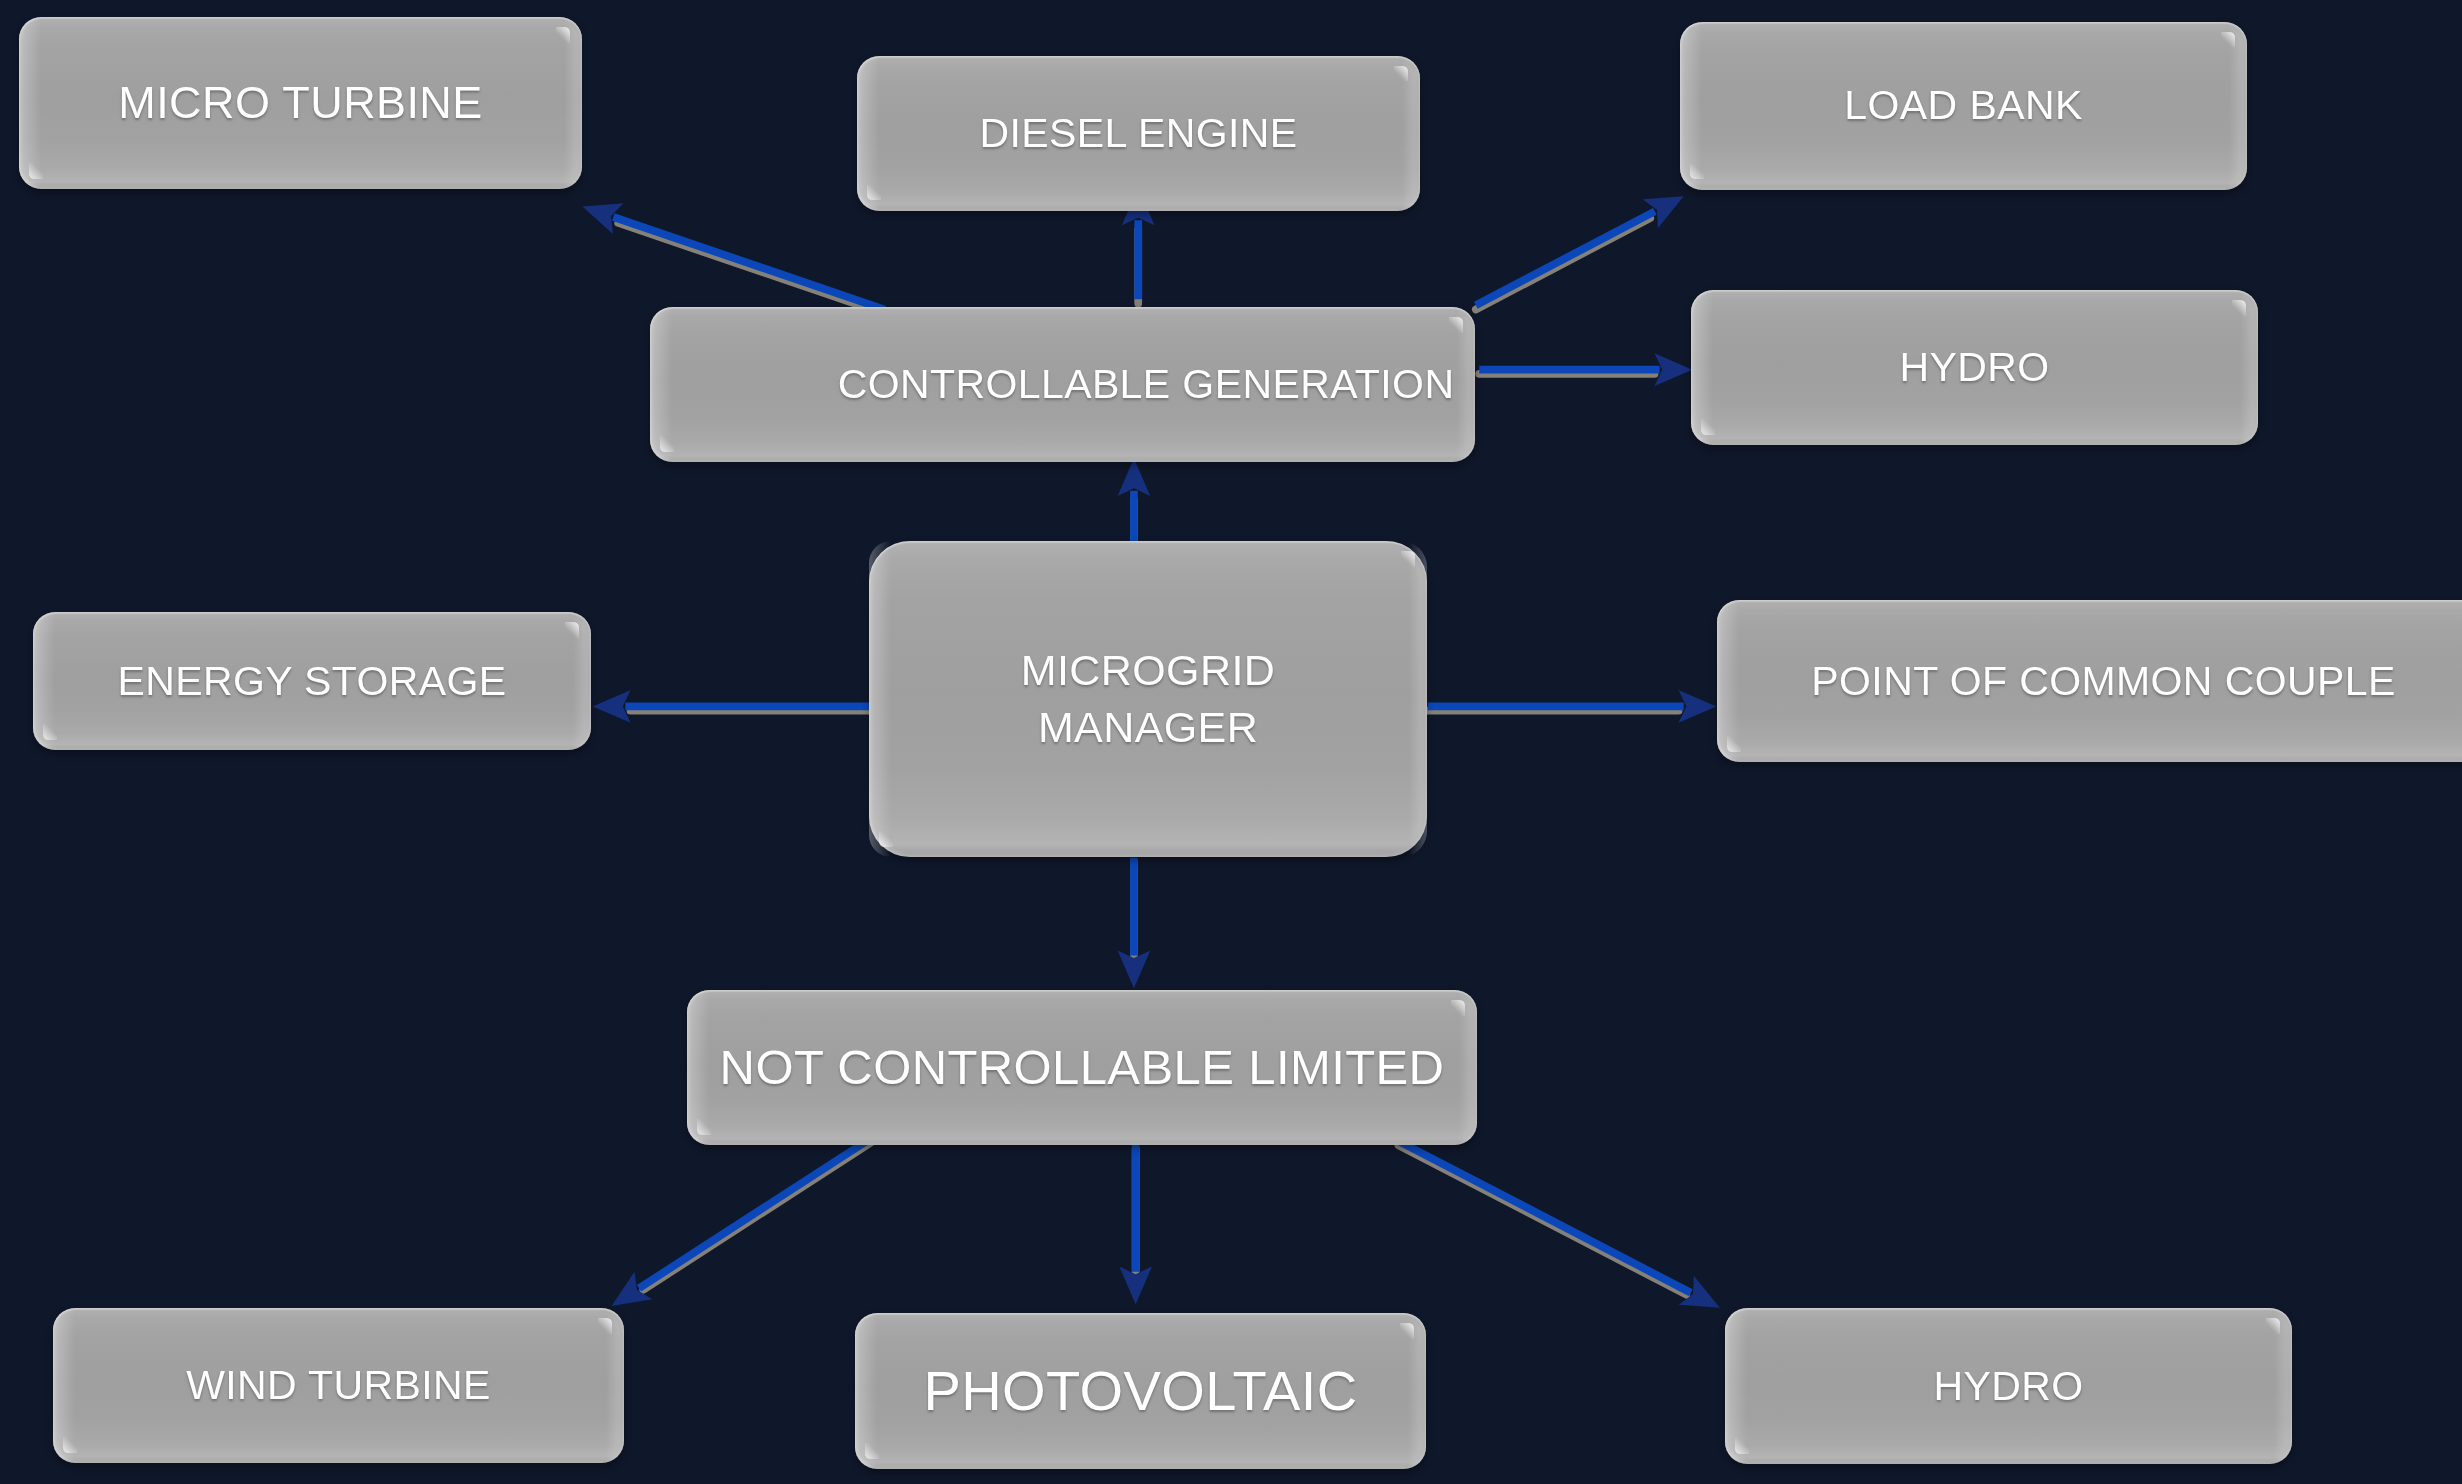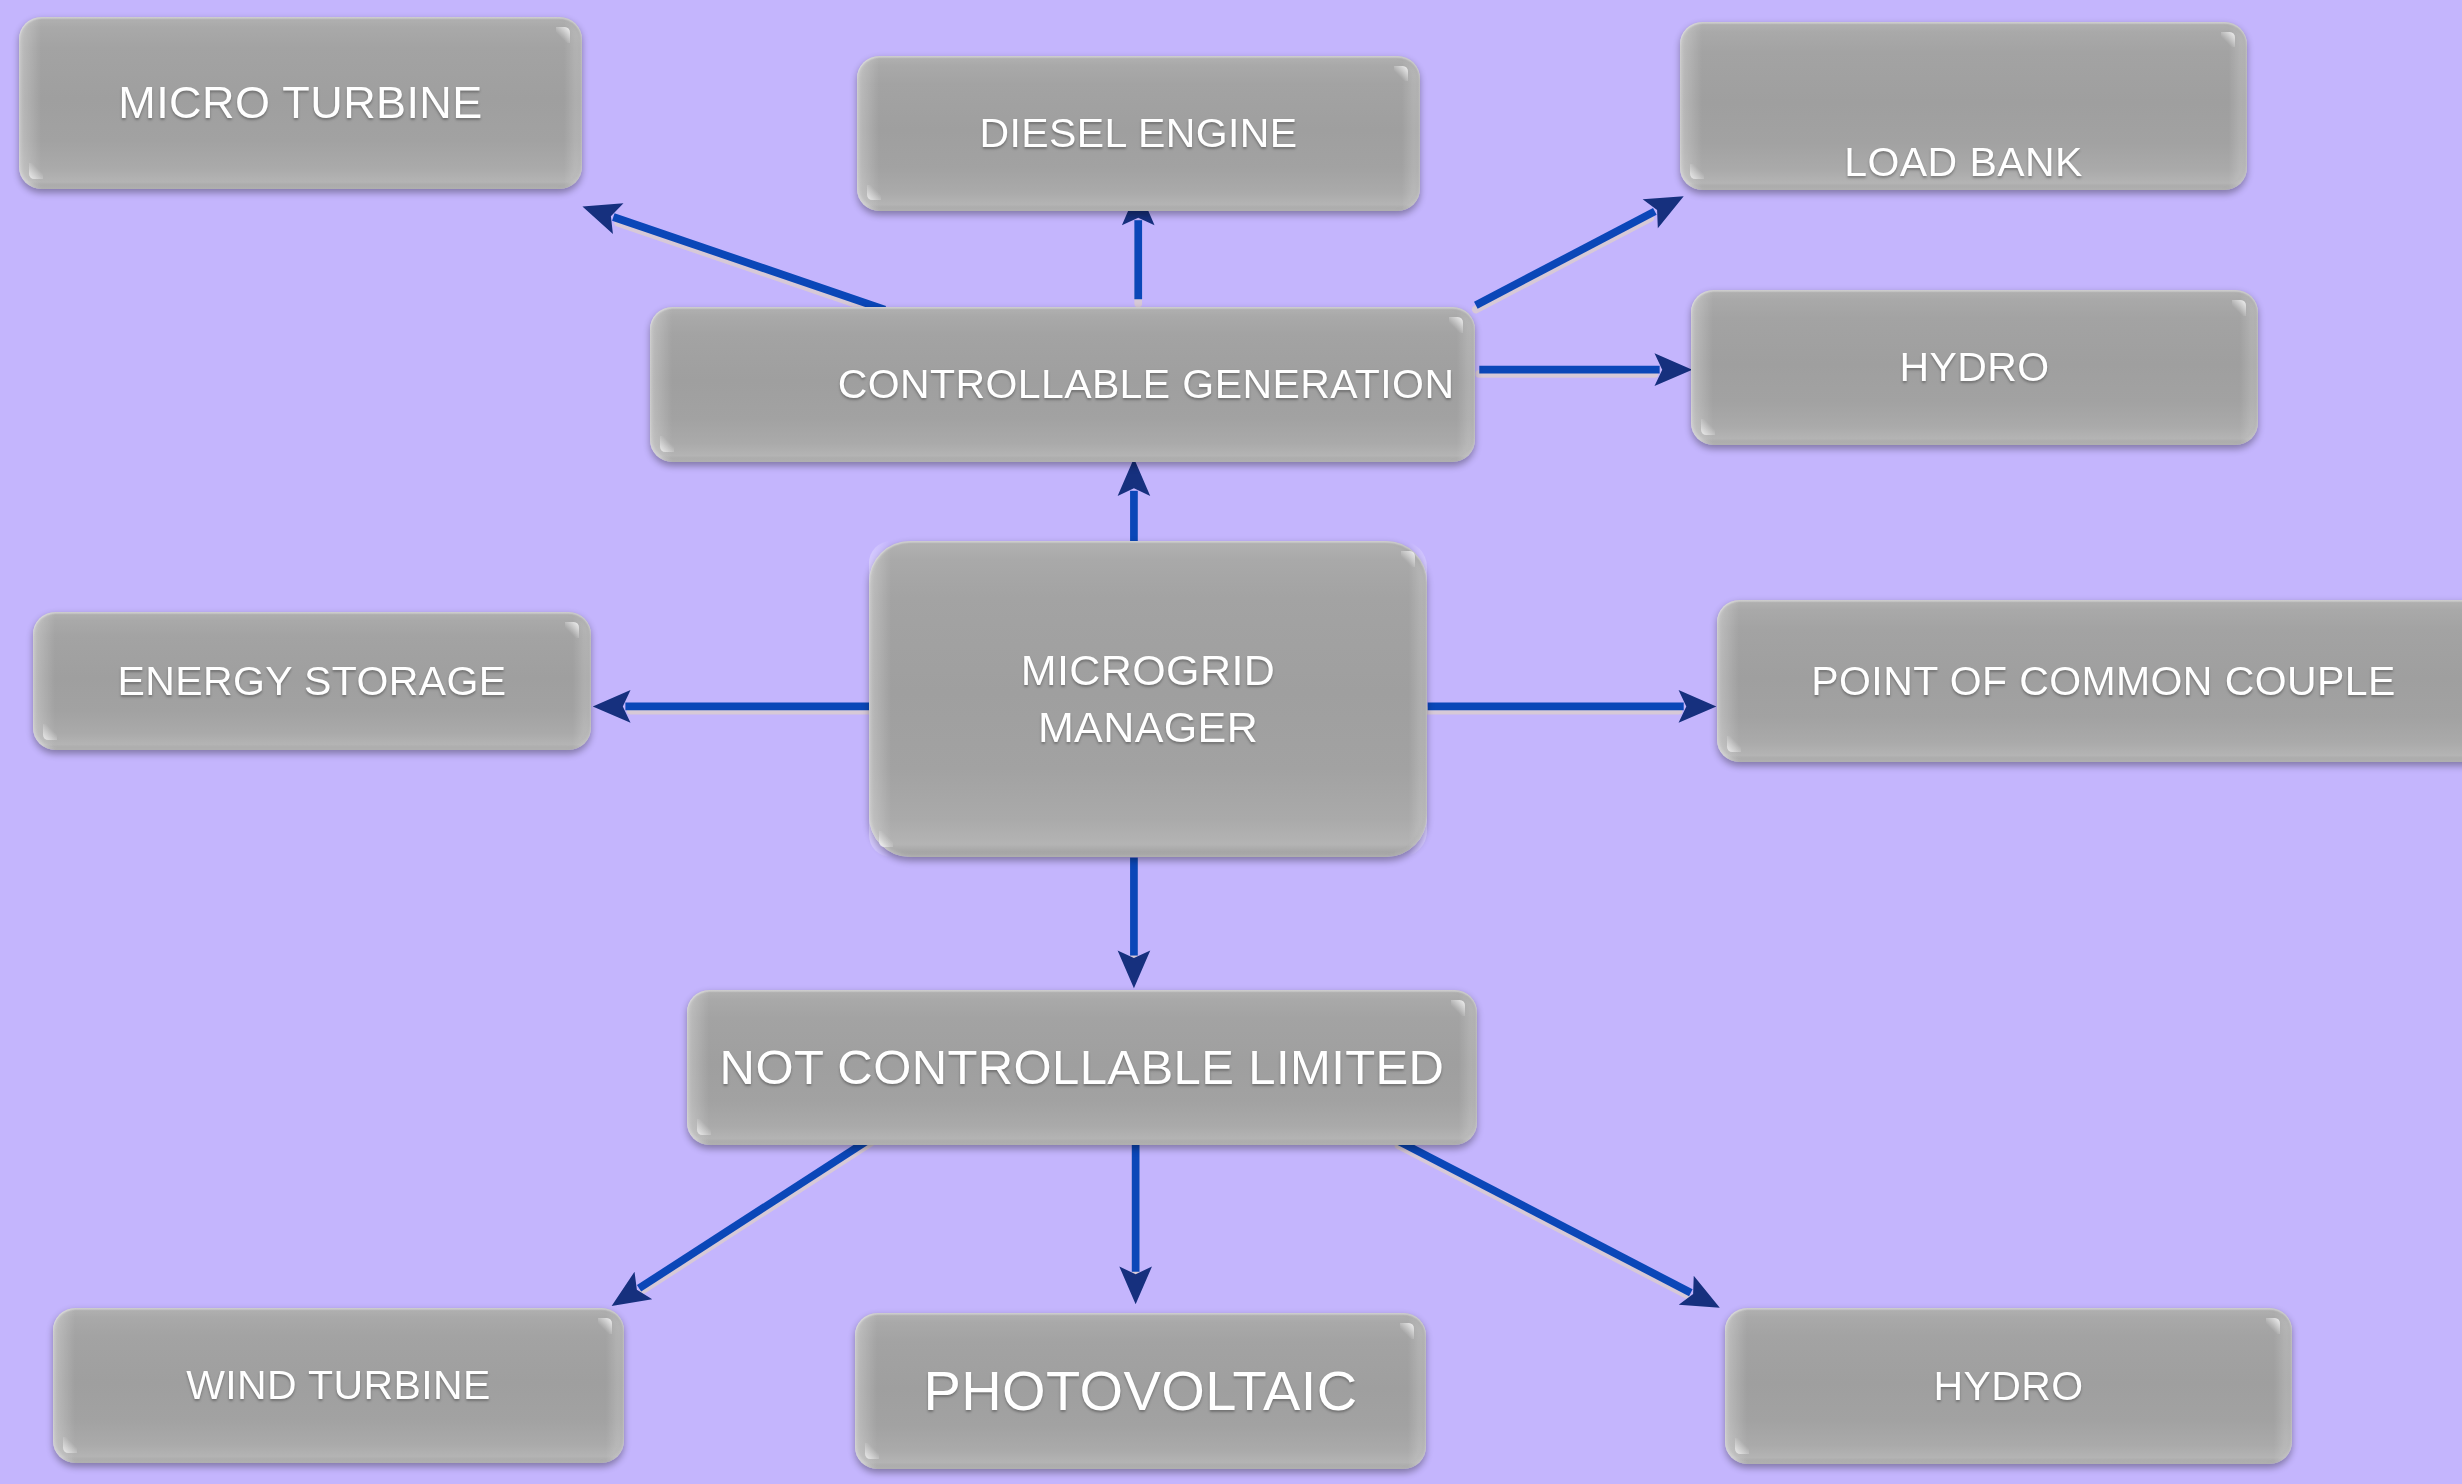--- a/index.html
+++ b/index.html
@@ -4,21 +4,21 @@
 <style>
   html, body {
     margin: 0;
     padding: 0;
     background: #ffffff;
   }
   #canvas {
     position: relative;
     width: 2462px;
     height: 1485px;
-    background: #c4b5fd;
+    background: #0f172a;
     overflow: hidden;
     font-family: "Liberation Sans", sans-serif;
   }
 
   
   .node {
     position: absolute;
     box-sizing: border-box;
     display: flex;
     align-items: center;
@@ -188,21 +188,21 @@
       <div class="node" style="left: 19px; top: 17px; width: 563px; height: 172px; font-size: 45px;">
         <span class="glint-tr"></span>
         <span class="glint-bl"></span>
         <span class="label">MICRO TURBINE</span>
       </div>
       <div class="node" style="left: 857px; top: 21.5px; width: 563px; height: 155px; font-size: 41px; margin-top: 34px;">
         <span class="glint-tr"></span>
         <span class="glint-bl"></span>
         <span class="label">DIESEL ENGINE</span>
       </div>
-      <div class="node" style="left: 1680px; top: 21.5px; width: 567px; height: 168px; font-size: 41px; align-items: flex-end;">
+      <div class="node" style="left: 1680px; top: 21.5px; width: 567px; height: 168px; font-size: 41px;">
         <span class="glint-tr"></span>
         <span class="glint-bl"></span>
         <span class="label">LOAD BANK</span>
       </div>
       <div class="node" style="left: 650px; top: 307px; width: 825px; height: 155px; font-size: 41px; justify-content: flex-end;">
         <span class="glint-tr"></span>
         <span class="glint-bl"></span>
         <span class="label">CONTROLLABLE GENERATION</span>
       </div>
       <div class="node" style="left: 1691px; top: 290px; width: 567px; height: 155px; font-size: 41px;">

